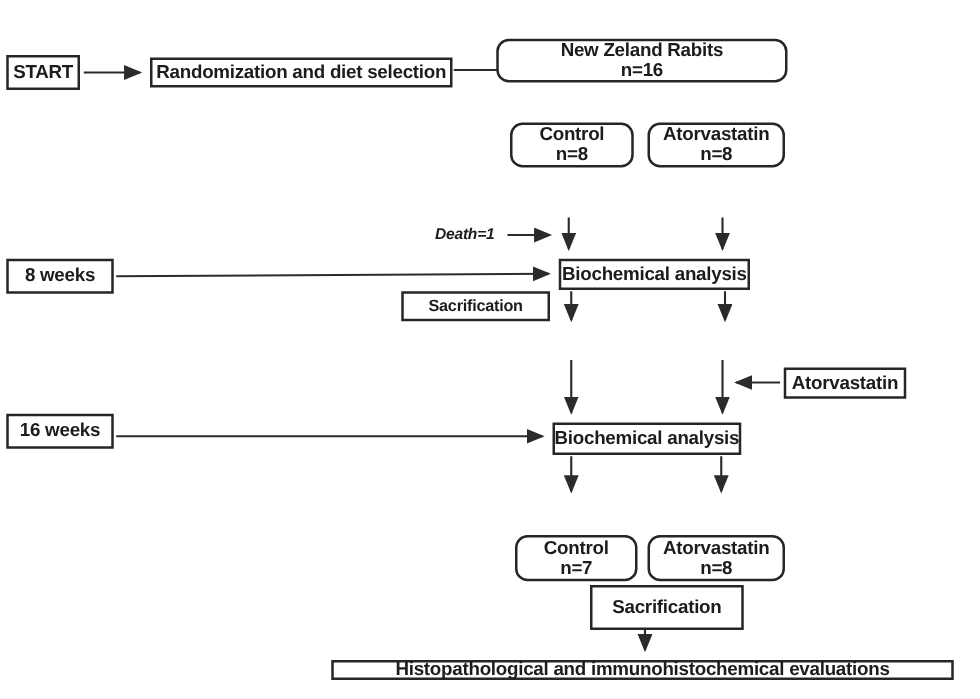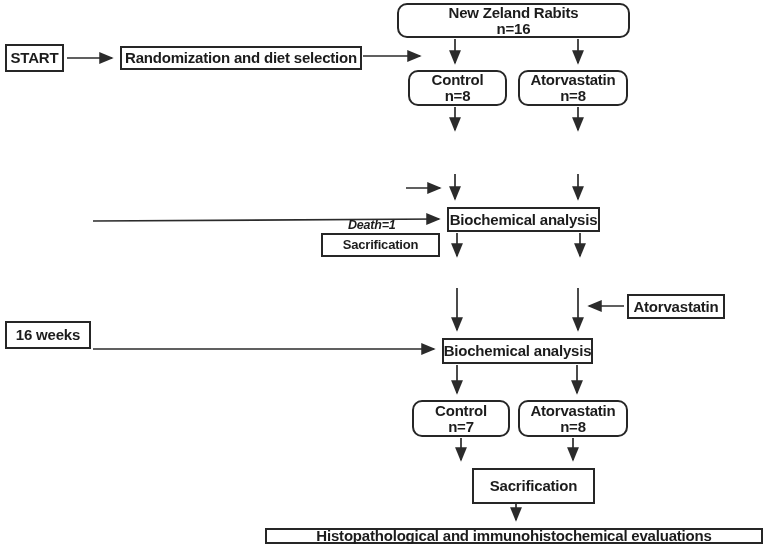--- a/index.html
+++ b/index.html
@@ -8,26 +8,25 @@
     font-family:"Liberation Sans",sans-serif;color:#1c1c1c;overflow:hidden;
   }
   .arrows{position:absolute;left:0;top:0;}
   .box{
     position:absolute;box-sizing:border-box;background:#ffffff;
     border:2px solid #262626;
     display:flex;flex-direction:column;align-items:center;justify-content:center;
     font-weight:bold;font-size:15px;line-height:16px;text-align:center;
     letter-spacing:-0.2px;white-space:nowrap;
   }
-  .rounded{border-radius:10px;}
+  .rounded{border-radius:10px;margin-top:28px;}
   .small{font-size:13px;}
   .note{
     position:absolute;font-weight:bold;font-style:italic;font-size:12.5px;
     letter-spacing:-0.2px;
-    margin-top:38px;
   }
 </style>
 </head>
 <body>
 
 <div class="canvas">
 
   <svg class="arrows" width="784" height="559" viewBox="0 0 784 559">
     <defs>
       <marker id="ah" markerWidth="9" markerHeight="8" refX="7.5" refY="3.5" orient="auto">
@@ -78,35 +77,38 @@
   </div>
 
   <div class="box rounded" style="left:518px;top:70px;width:110px;height:36px">
     <span>Atorvastatin</span>
     <span>n=8</span>
   </div>
 
 
   <div class="note" style="left:348px;top:180px">Death=1</div>
 
+  <div class="box" style="left:5px;top:207px;width:86px;height:28px">
+    <span>8 weeks</span>
+  </div>
 
   <div class="box" style="left:447px;top:207px;width:153px;height:25px">
     <span>Biochemical analysis</span>
   </div>
 
   <div class="box small" style="left:321px;top:233px;width:119px;height:24px">
     <span>Sacrification</span>
   </div>
 
 
   <div class="box" style="left:627px;top:294px;width:98px;height:25px">
     <span>Atorvastatin</span>
   </div>
 
-  <div class="box" style="left:5px;top:321px;width:86px;height:28px">
+  <div class="box" style="left:5px;top:331px;width:86px;height:28px">
     <span>16 weeks</span>
   </div>
 
   <div class="box" style="left:442px;top:338px;width:151px;height:26px">
     <span>Biochemical analysis</span>
   </div>
 
   <div class="box rounded" style="left:412px;top:400px;width:98px;height:37px">
     <span>Control</span>
     <span>n=7</span>

